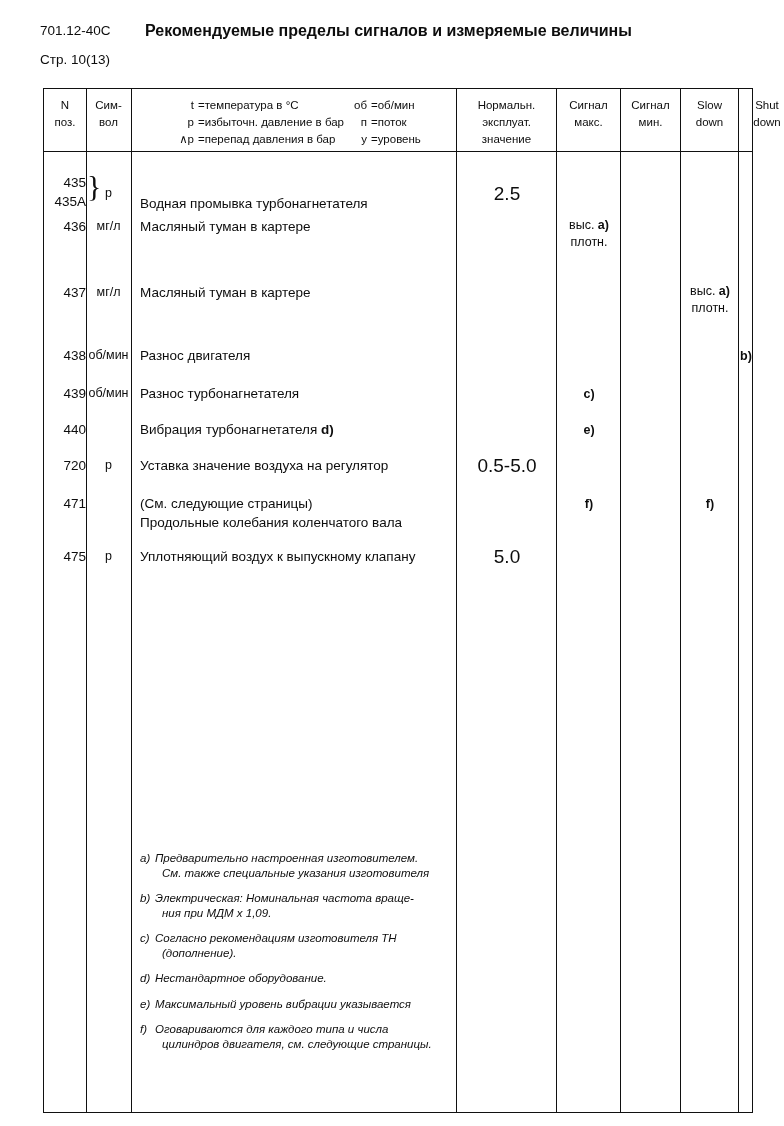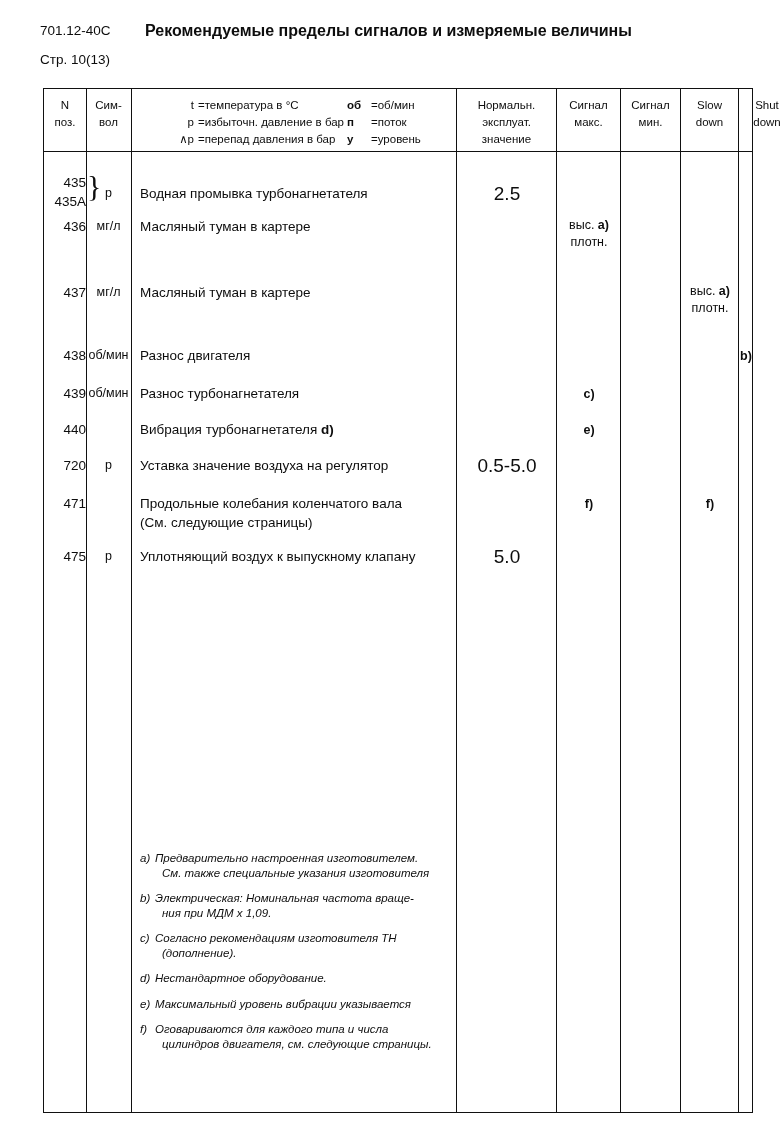--- a/index.html
+++ b/index.html
@@ -154,21 +154,21 @@
     text-align: right;
   }
   .legend-def {
     position: absolute;
     left: 66px;
   }
   .legend-sym2 {
     position: absolute;
     left: 215px;
     width: 20px;
-    font-weight: bold;
+    text-align: right;
   }
   .legend-def2 {
     position: absolute;
     left: 239px;
   }
 
   
   .drow {
     position: absolute;
     left: 0;
@@ -339,21 +339,21 @@
     <div>down</div>
   </div>
 
   <div class="drow" style="top:84px;">
     <div class="c-num">
       <div>435</div>
       <div>435A</div>
     </div>
     <div class="brace" style="top:-2px;">}</div>
     <div class="c-sym" style="top:11px;">p</div>
-    <div class="c-desc" style="top:11px;">Водная промывка турбонагнетателя</div>
+    <div class="c-desc" style="top:21px;">Водная промывка турбонагнетателя</div>
     <div class="c-norm" style="top:11px;">2.5</div>
   </div>
 
   <div class="drow" style="top:128px;">
     <div class="c-num">436</div>
     <div class="c-sym">мг/л</div>
     <div class="c-desc">Масляный туман в картере</div>
     <div class="c-smax">
       <div>выс. <b>a)</b></div>
       <div>плотн.</div>
@@ -393,22 +393,22 @@
   <div class="drow" style="top:367px;">
     <div class="c-num">720</div>
     <div class="c-sym">p</div>
     <div class="c-desc">Уставка значение воздуха на регулятор</div>
     <div class="c-norm">0.5-5.0</div>
   </div>
 
   <div class="drow" style="top:405px;">
     <div class="c-num">471</div>
     <div class="c-desc">
+      <div>(См. следующие страницы)</div>
       <div>Продольные колебания коленчатого вала</div>
-      <div>(См. следующие страницы)</div>
     </div>
     <div class="c-smax" style="top:2px;"><b>f)</b></div>
     <div class="c-slow" style="top:2px;"><b>f)</b></div>
   </div>
 
   <div class="drow" style="top:458px;">
     <div class="c-num">475</div>
     <div class="c-sym">p</div>
     <div class="c-desc">Уплотняющий воздух к выпускному клапану</div>
     <div class="c-norm">5.0</div>

